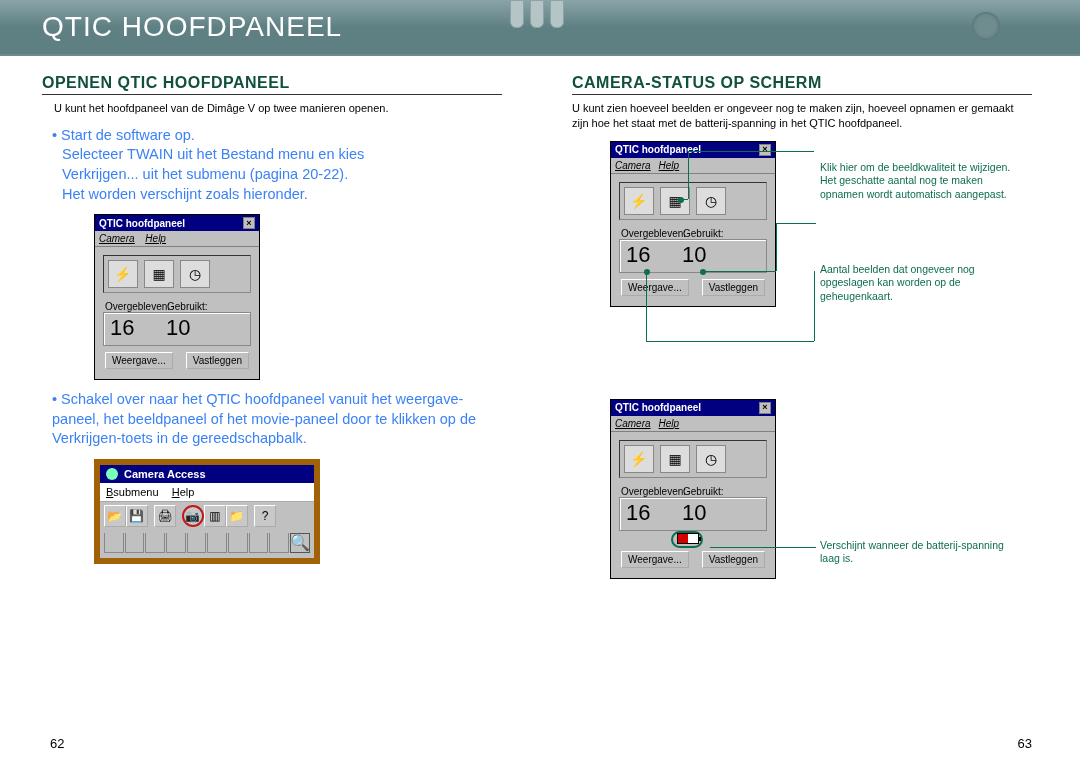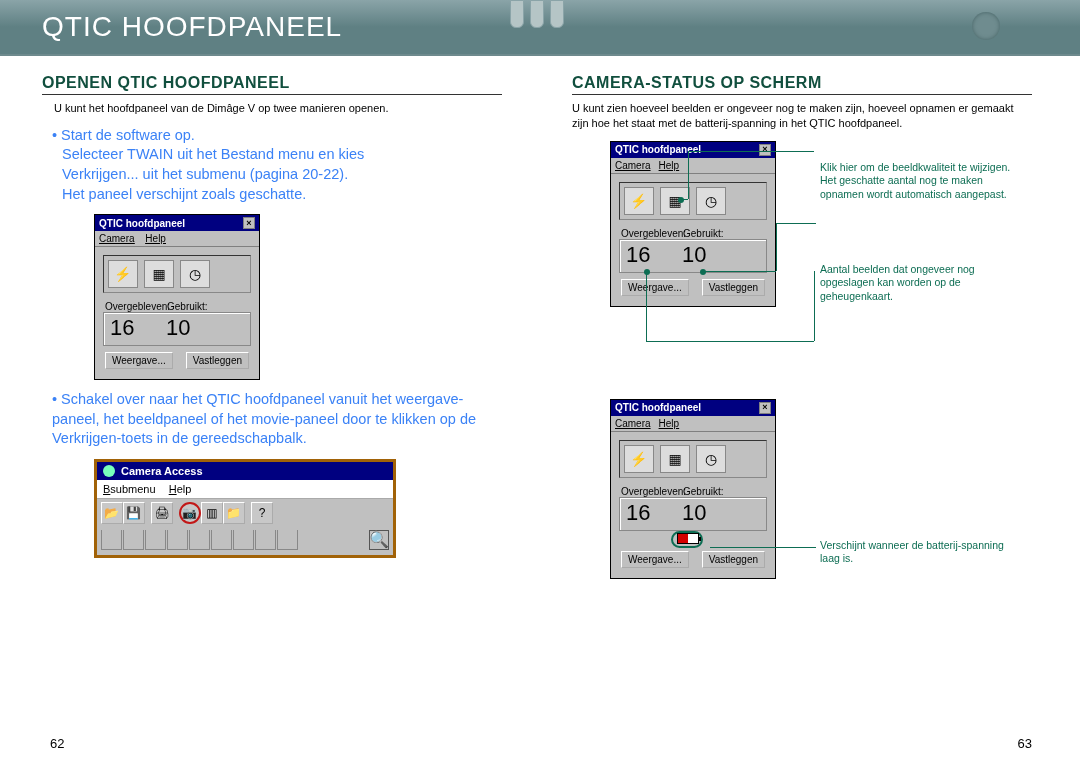--- a/index.html
+++ b/index.html
@@ -96,39 +96,39 @@
     color: #fff;
     font-weight: bold;
     font-size: 10px;
     padding: 2px 4px;
     display: flex;
     justify-content: space-between;
     align-items: center;
   }
   .qtic .close { width:12px;height:12px;background:#c0c0c0;border:1px solid #808080;display:flex;align-items:center;justify-content:center;font-size:9px;font-weight:bold;color:#000;line-height:1; }
   .qtic .menubar { padding: 2px 4px; font-size: 10px; color:#000; border-bottom:1px solid #808080; }
-  .qtic .menubar span { text-decoration: underline; }
+  .qtic .menubar span { text-decoration: underline; font-style: italic; }
   .qtic .body { padding: 8px; }
   .qtic .icon-row { display:flex; border:1px inset #888; padding:4px; gap:6px; margin-bottom:6px;}
   .qtic .icon { width:30px;height:28px;border:1px solid #888;background:#ddd;display:flex;align-items:center;justify-content:center;font-size:14px; }
   .qtic .labels { display:flex; font-size:10px; padding: 2px 2px 0; color:#000;}
   .qtic .labels div:first-child{ width:62px;}
   .qtic .numbers { display:flex; font-size:22px; font-family: Arial; color:#000; border:1px solid #888; padding: 2px 6px 4px; box-shadow: inset 1px 1px 0 #fff;}
   .qtic .numbers div:first-child{ width:56px;}
   .qtic .btn-row { display:flex; justify-content:space-between; padding:6px 2px 2px;}
   .qtic .btn { border:1px outset #fff; background:#c0c0c0; font-size:10px; padding:2px 6px; }
   .qtic .battery-icon { width:22px;height:11px;border:1px solid #000;display:inline-block;background:linear-gradient(to right,#d40000 50%,#fff 50%);position:relative;margin-left:2px;}
   .qtic .battery-icon::after{content:"";position:absolute;right:-3px;top:3px;width:2px;height:4px;background:#000;}
   .qtic.with-battery .battery-row { padding-top:0px; padding-left:52px; height:14px; }
 
   
   .camacc {
-    width: 302px;
+    width: 226px;
     margin: 4px 0 10px 52px;
-    border: 3px solid #a16207;
+    border: 6px solid #a16207;
     background: #fff;
   }
   .camacc .titlebar {
     height: 18px; background:#000080; padding:2px 6px; display:flex; align-items:center; gap:6px;
   }
   .camacc .titlebar .logo{width:12px;height:12px;background:#7fb; border-radius:50%;}
   .camacc .titlebar .t{color:#fff;font-weight:bold;font-size:11px;}
   .camacc .menubar{font-size:11px;padding:3px 6px;color:#000;}
   .camacc .menubar u{text-decoration:underline;}
   .camacc .toolbar{display:flex;gap:0;padding:3px 4px;border-top:1px solid #aaa;background:#c0c0c0;}
@@ -172,21 +172,21 @@
     <div class="small-text">U kunt het hoofdpaneel van de Dimâge V op twee manieren openen.</div>
 
     <div class="body-text">
       <div>• Start de software op.</div>
       <div style="padding-left:10px">
         <span>Selecteer </span><span class="bold">TWAIN</span><span> uit het </span><span class="bold">Bestand</span><span> menu en kies</span>
       </div>
       <div style="padding-left:10px">
         <span class="bold">Verkrijgen...</span><span> uit het submenu (pagina 20-22).</span>
       </div>
-      <div style="padding-left:10px">Het paneel verschijnt zoals geschatte.</div>
+      <div style="padding-left:10px">Het worden verschijnt zoals hieronder.</div>
     </div>
 
     <div class="panel-wrap">
       <div class="qtic">
         <div class="titlebar">
           <span>QTIC hoofdpaneel</span>
           <span class="close">×</span>
         </div>
         <div class="menubar">
           <span style="margin-right:8px"><span>Camera</span></span>

